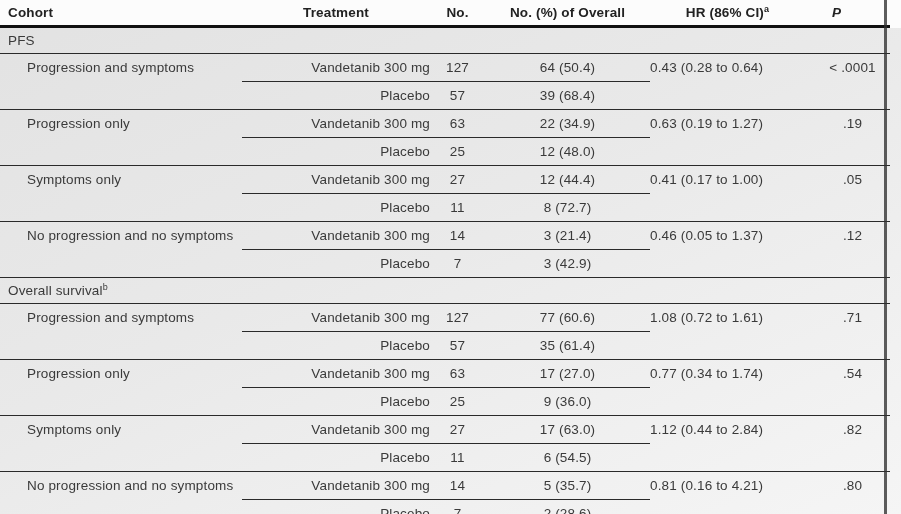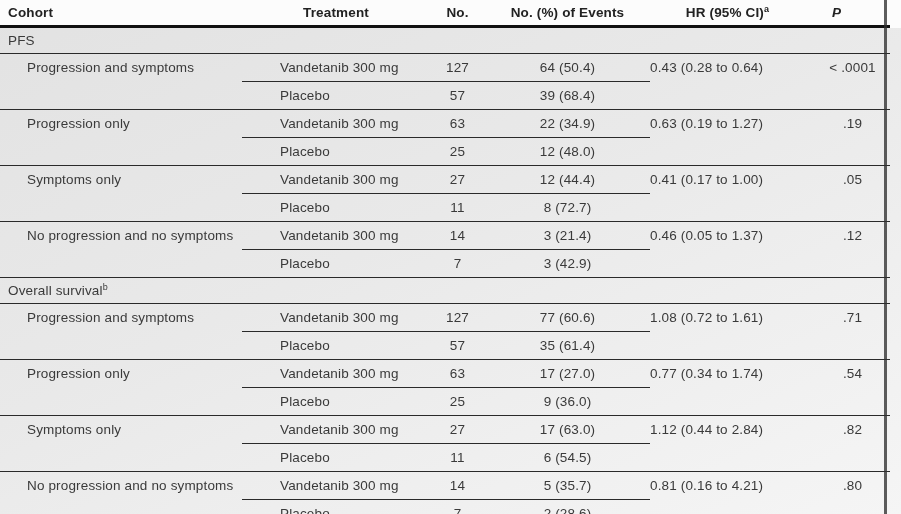--- a/index.html
+++ b/index.html
@@ -43,21 +43,21 @@
   sup { font-size:9px; vertical-align:super; line-height:0; }
 
   td { padding:0; height:27px; vertical-align:middle; }
   tr.section-row td {
     height:25px; padding-left:8px; text-align:left;
     border-bottom:1.5px solid #2a2a2a;
   }
   td.cohort {
     text-align:left; padding-left:27px; vertical-align:top; padding-top:6px;
   }
-  td.treat  { text-align:left; padding-left:38px; }
+  td.treat  { text-align:right; padding-left:38px; }
   td.no     { text-align:center; }
   td.events { text-align:center; }
   td.hr     { vertical-align:top; padding-top:6px; }
   td.p      { text-align:center; vertical-align:top; padding-top:6px; padding-left:10px; }
 
   
   tr.arm-top td.part { border-bottom:1.5px solid #2a2a2a; }
   
   .gend { border-bottom:1.5px solid #2a2a2a; }
 </style>
@@ -75,22 +75,22 @@
       <col class="c-events">
         <col class="c-hr">
         <col class="c-p">
     </colgroup>
 
     <tbody>
         <tr>
       <th class="h-cohort">Cohort</th>
       <th>Treatment</th>
       <th>No.</th>
-      <th>No. (%) of Events</th>
-      <th><span>HR (95% CI)</span><sup>a</sup></th>
+      <th>No. (%) of Overall</th>
+      <th><span>HR (86% CI)</span><sup>a</sup></th>
       <th class="h-p">P</th>
     </tr>
 
     <tr class="section-row">
       <td colspan="6"><span>PFS</span><sup></sup></td>
     </tr>
 
     <tr class="arm-top">
       <td class="cohort gend" rowspan="2">Progression and symptoms</td>
       <td class="treat part">Vandetanib 300 mg</td>

